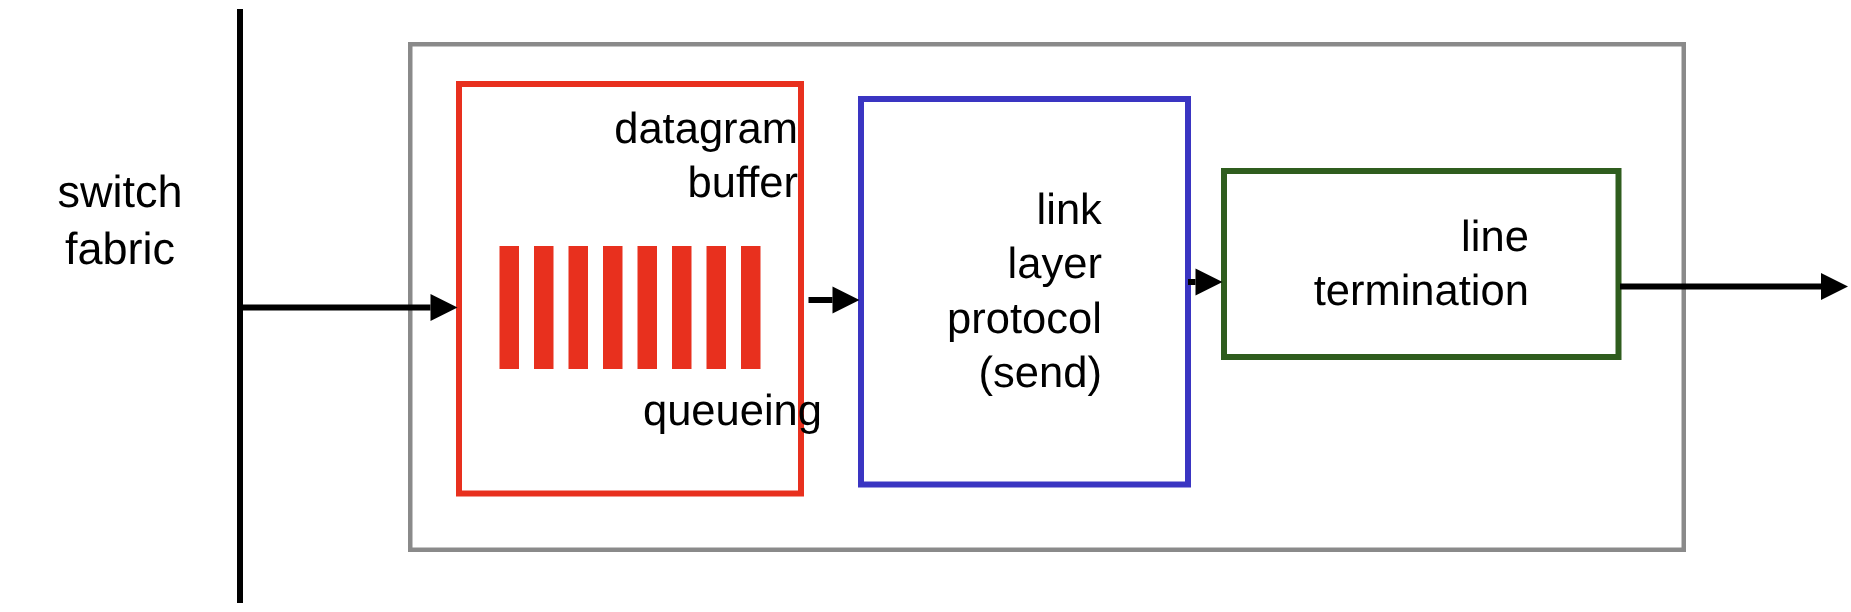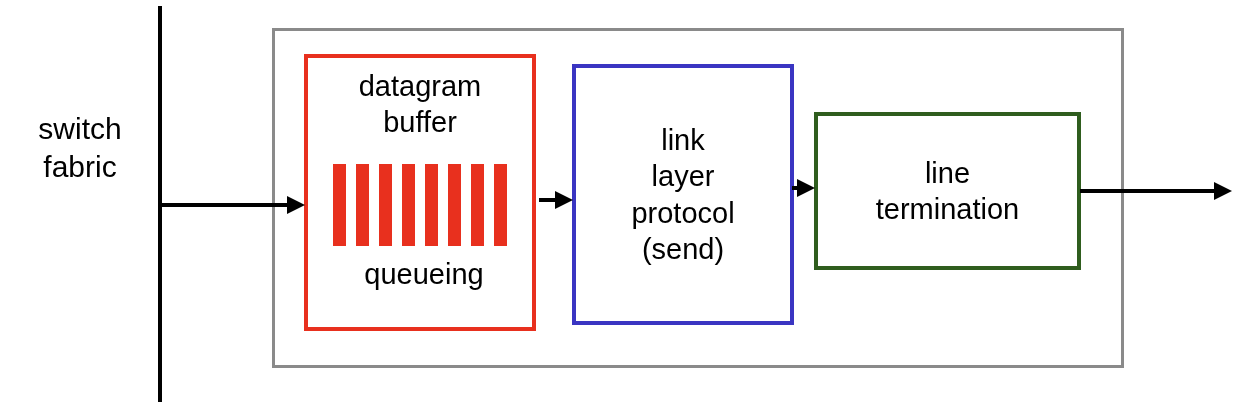--- a/index.html
+++ b/index.html
@@ -52,21 +52,21 @@
     box-sizing: border-box;
     background: #ffffff;
   }
 
   .box {
     position: absolute;
     box-sizing: border-box;
     background: #ffffff;
   }
   .box-label {
-    text-align: center;
+    text-align: right;
     font-size: 29px;
     line-height: 1.25;
   }
 
   
   .red-box {
     left: 304px;
     top: 54px;
     width: 232px;
     height: 277px;
@@ -88,42 +88,42 @@
     justify-content: space-between;
   }
   .queue-bar {
     width: 13px;
     height: 100%;
     background: var(--color-red, #e8301e);
   }
   .red-box .bottom-label {
     position: absolute;
     top: 198px;
-    left: 4px;
+    left: 16px;
     width: 100%;
   }
 
   
   .blue-box {
     left: 572px;
     top: 64px;
     width: 222px;
     height: 261px;
     border: 4px solid var(--color-blue, #3a35c2);
     display: flex;
     align-items: center;
     justify-content: center;
   }
 
   
   .green-box {
     left: 814px;
     top: 112px;
     width: 267px;
-    height: 158px;
+    height: 128px;
     border: 4px solid var(--color-green, #2f5d1e);
     display: flex;
     align-items: center;
     justify-content: center;
   }
 
   
   .arrow {
     position: absolute;
     height: 18px;

